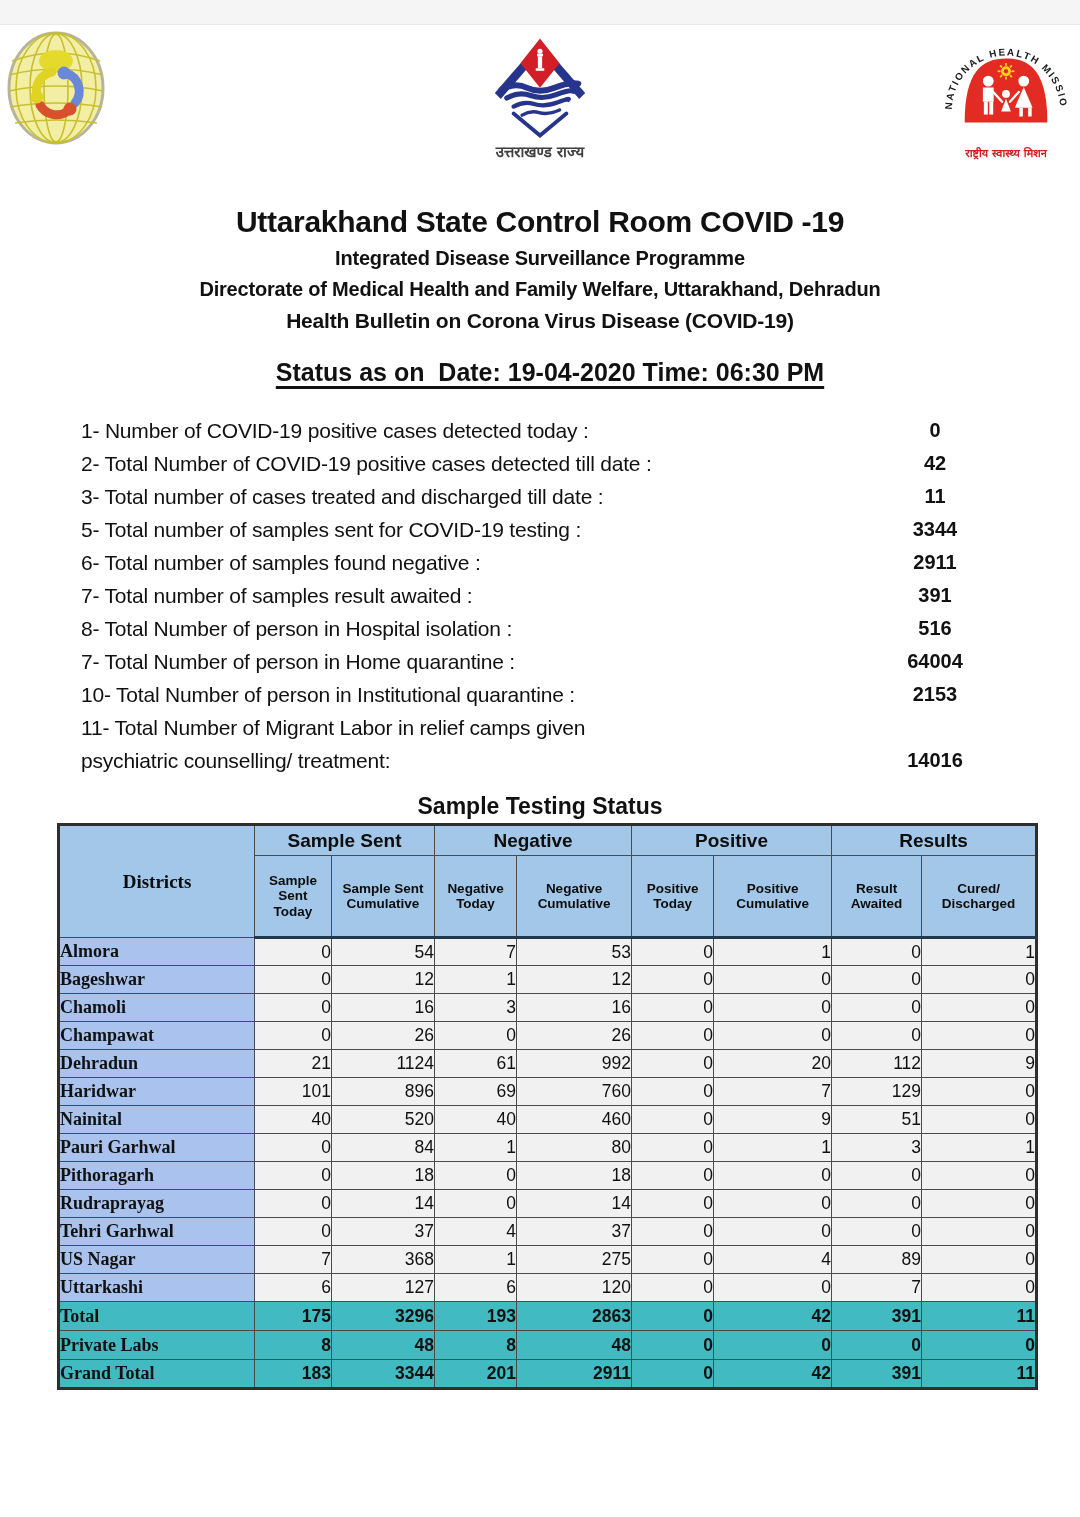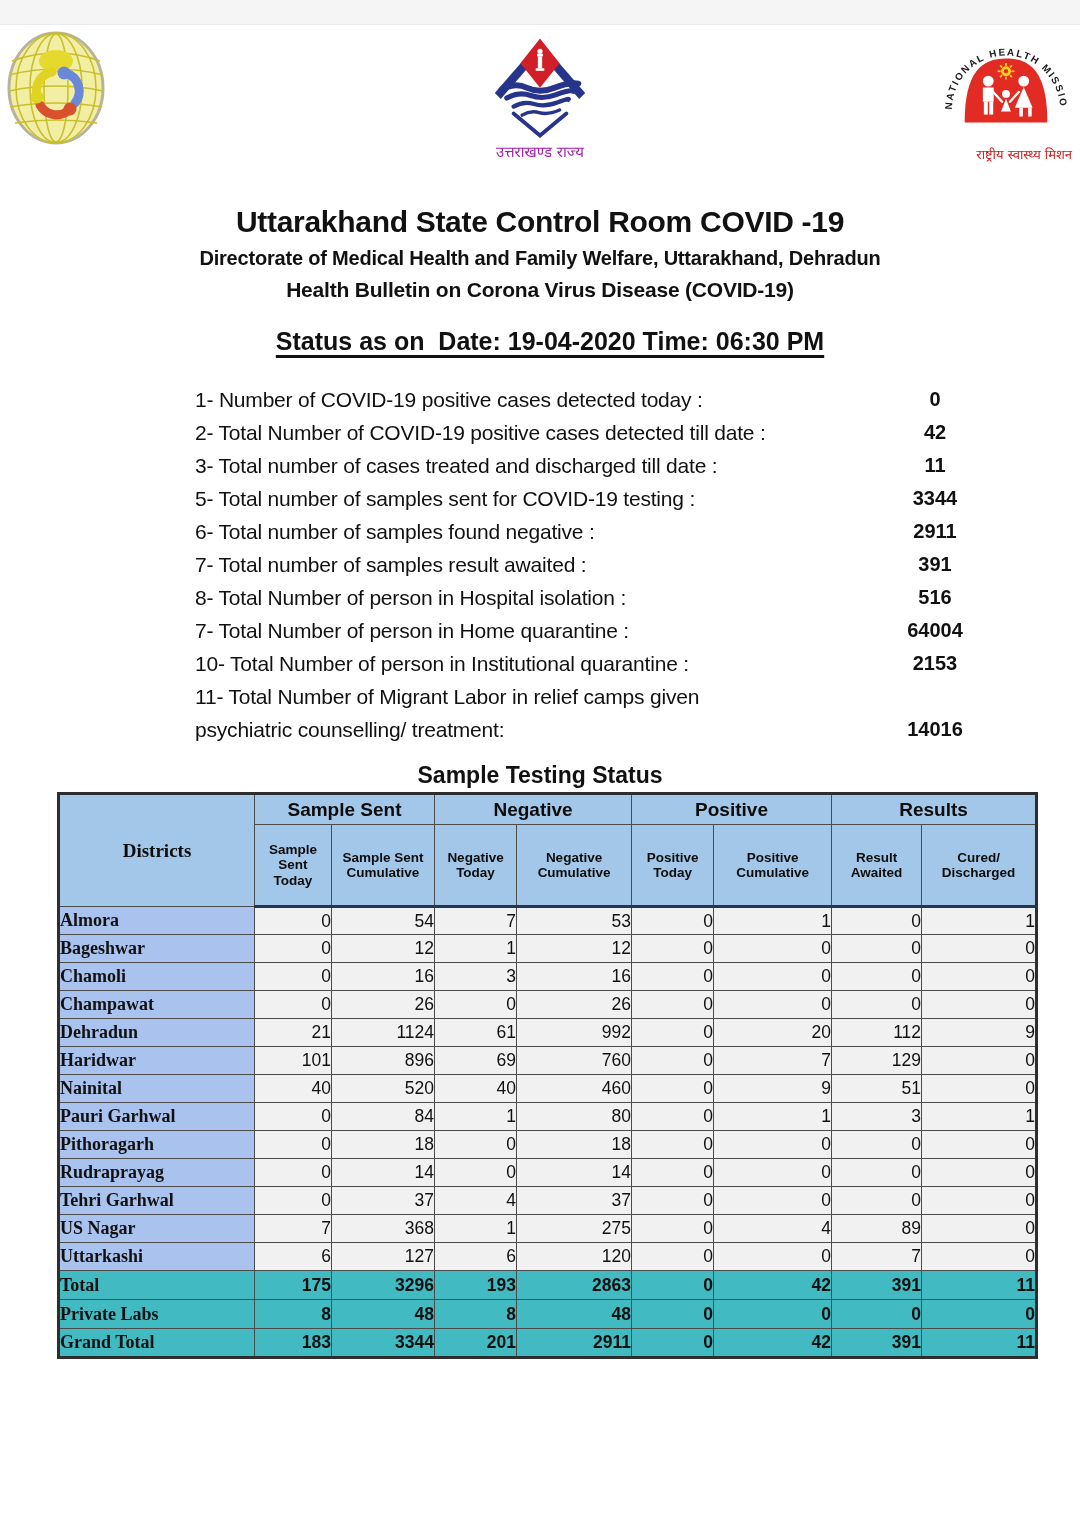--- a/index.html
+++ b/index.html
@@ -10,41 +10,41 @@
   }
   .top-strip { height: 25px; background: #f5f5f6; border-bottom: 1px solid #ebebec; }
 
   
   .logo-row { position: relative; height: 150px; }
   .logo { position: absolute; text-align: center; }
   .logo-left { left: 6px; top: 6px; width: 100px; }
   .logo-center { left: 50%; transform: translateX(-50%); top: 10px; width: 150px; }
   .logo-right { right: 8px; top: 0; width: 132px; }
   .emblem-caption {
-    color: #a21caf; font-weight: normal; font-size: 15px; margin-top: -2px;
+    color: #404040; font-weight: bold; font-size: 15px; margin-top: -2px;
     font-family: "DejaVu Sans", sans-serif; white-space: nowrap;
   }
   .nhm-caption {
-    color: #cf2020; font-size: 13px; font-weight: normal; margin-top: -8px;
-    font-family: "DejaVu Sans", sans-serif; white-space: nowrap; text-align: right;
+    color: #cf2020; font-size: 11px; font-weight: bold; margin-top: -8px;
+    font-family: "DejaVu Sans", sans-serif; white-space: nowrap;
   }
 
   
   .titles { text-align: center; margin-top: 30px; }
   .main-title { font-size: 30px; font-weight: bold; letter-spacing: -0.3px; }
   .sub-title { font-size: 20px; font-weight: bold; margin-top: 8px; letter-spacing: -0.2px; }
   .sub-title-bulletin { font-size: 21px; }
   .status-line {
     font-size: 25px; font-weight: bold; margin-top: 25px; white-space: pre-wrap;
     text-decoration: underline; text-decoration-thickness: 2.5px; text-underline-offset: 5px; padding-left: 20px;
   }
 
   
   .stats { margin: 27px 0 0 65px; }
-  .stat-row { display: flex; justify-content: flex-end; align-items: flex-end; }
+  .stat-row { display: flex; justify-content: space-between; align-items: flex-end; margin-left: 16px; }
   .stat-label {
     font-size: 21px; line-height: 33px; width: 680px;
     letter-spacing: -0.2px; white-space: pre-line;
   }
   .stat-value {
     font-size: 20px; font-weight: bold; line-height: 33px;
     width: 120px; margin-right: 85px; text-align: center;
   }
 
   
@@ -169,20 +169,21 @@
           <line x1="54" y1="68" x2="63" y2="78"></line>
           <line x1="80" y1="68" x2="71" y2="78"></line>
         </g>
       </svg>
       <div class="nhm-caption">राष्ट्रीय स्वास्थ्य मिशन</div>
     </div>
   </header>
 
   <div class="titles">
     <div class="main-title">Uttarakhand State Control Room COVID -19</div>
+    <div class="sub-title">Integrated Disease Surveillance Programme</div>
     <div class="sub-title">Directorate of Medical Health and Family Welfare, Uttarakhand, Dehradun</div>
     <div class="sub-title sub-title-bulletin">Health Bulletin on Corona Virus Disease (COVID-19)</div>
     <div class="status-line">Status as on  Date: 19-04-2020 Time: 06:30 PM</div>
   </div>
 
   <div class="stats">
       <div class="stat-row">
         <div class="stat-label">1- Number of COVID-19 positive cases detected today :</div>
         <div class="stat-value">0</div>
       </div>

